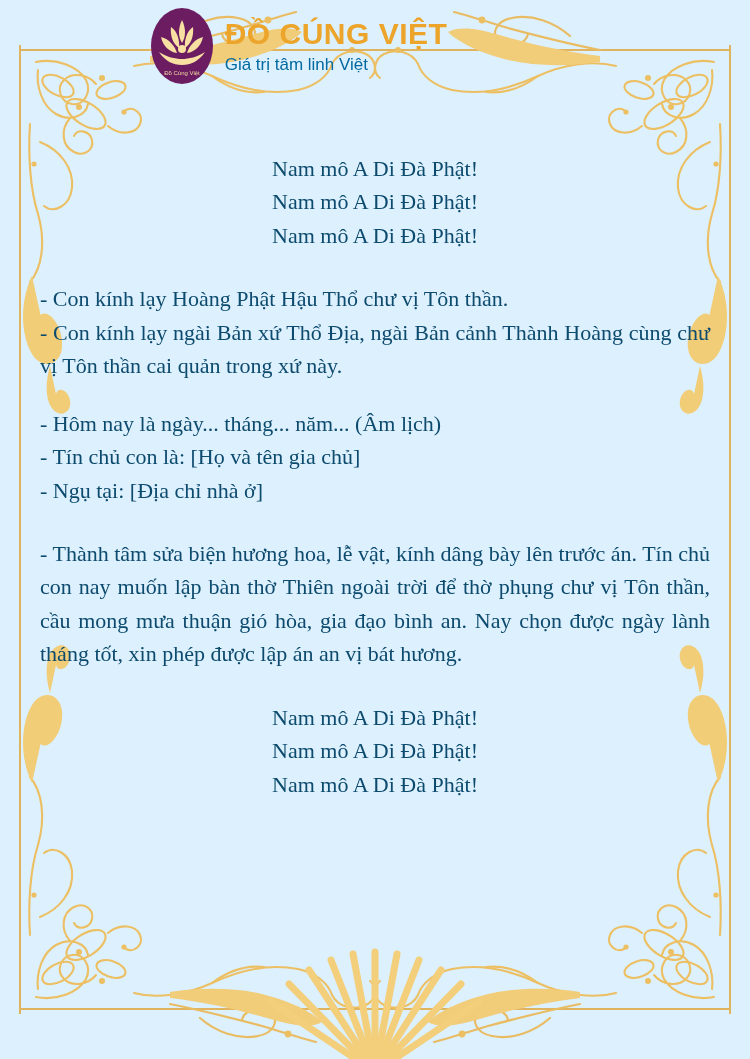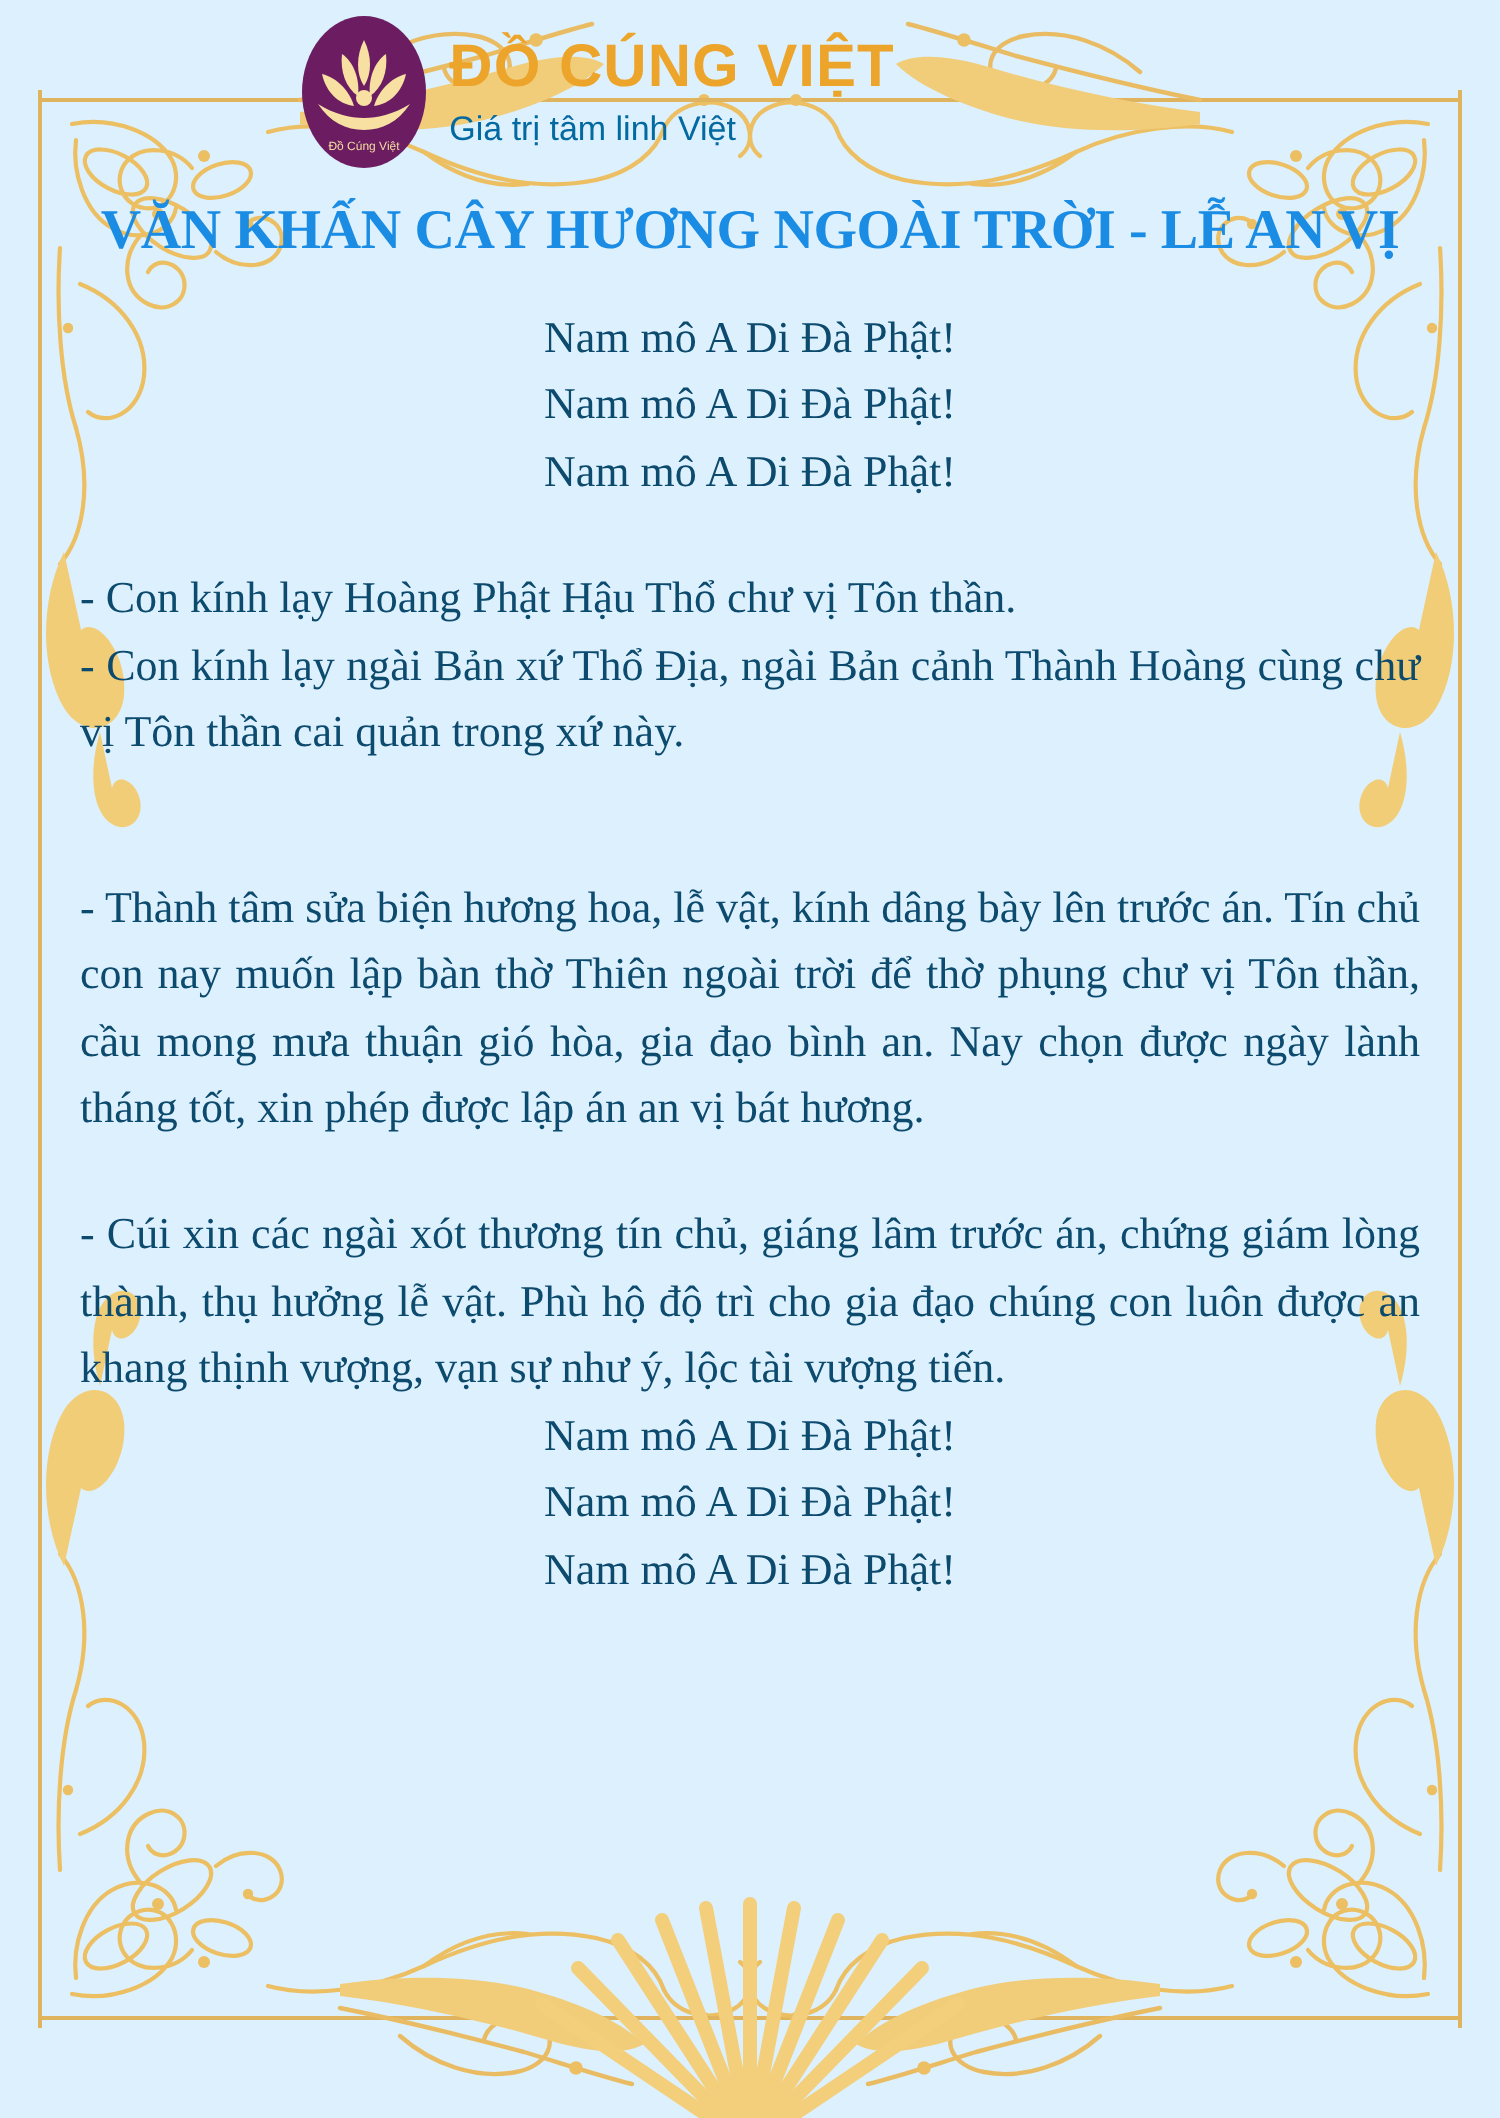--- a/index.html
+++ b/index.html
@@ -234,47 +234,50 @@
         </g>
         <text x="31" y="67" text-anchor="middle" fill="#f3dca0" font-family="'Liberation Sans', sans-serif" font-size="6">Đồ Cúng Việt</text>
       </svg>
     </div>
     <div class="logo-brand">
       <div class="brand-main">ĐỒ CÚNG VIỆT</div>
       <div class="brand-sub">Giá trị tâm linh Việt</div>
     </div>
   </div>
 
-  <div class="doc-title">VĂN KHẤN CÂY HƯƠNG NGOÀI TRỜI - LỄ AN VỊ</div>
 
   <div class="content">
 
     <div class="chant-block">
       <span class="chant-line">Nam mô A Di Đà Phật!</span>
       <span class="chant-line">Nam mô A Di Đà Phật!</span>
       <span class="chant-line">Nam mô A Di Đà Phật!</span>
     </div>
 
     <div class="spacer-lg"></div>
 
     <div class="block-body">
       <div class="pline">- Con kính lạy Hoàng Phật Hậu Thổ chư vị Tôn thần.</div>
       <div class="para">- Con kính lạy ngài Bản xứ Thổ Địa, ngài Bản cảnh Thành Hoàng cùng chư vị Tôn thần cai quản trong xứ này.</div>
     </div>
 
     <div class="spacer-md"></div>
 
+    <div class="block-body">
+      <div class="pline">- Hôm nay là ngày... tháng... năm... (Âm lịch)</div>
+      <div class="pline">- Tín chủ con là: [Họ và tên gia chủ]</div>
+      <div class="pline">- Ngụ tại: [Địa chỉ nhà ở]</div>
+    </div>
 
     <div class="spacer-lg"></div>
 
     <div class="para">- Thành tâm sửa biện hương hoa, lễ vật, kính dâng bày lên trước án. Tín chủ con nay muốn lập bàn thờ Thiên ngoài trời để thờ phụng chư vị Tôn thần, cầu mong mưa thuận gió hòa, gia đạo bình an. Nay chọn được ngày lành tháng tốt, xin phép được lập án an vị bát hương.</div>
 
     <div class="spacer-lg"></div>
 
-    <div class="para">- Cúi xin các ngài xót thương tín chủ, giáng lâm trước án, chứng giám lòng thành, thụ hưởng lễ vật. Phù hộ độ trì cho gia đạo chúng con luôn được an khang thịnh vượng, vạn sự như ý, lộc tài vượng tiến.</div>
 
     <div class="chant-block">
       <span class="chant-line">Nam mô A Di Đà Phật!</span>
       <span class="chant-line">Nam mô A Di Đà Phật!</span>
       <span class="chant-line">Nam mô A Di Đà Phật!</span>
     </div>
 
   </div>
 </div>
 

